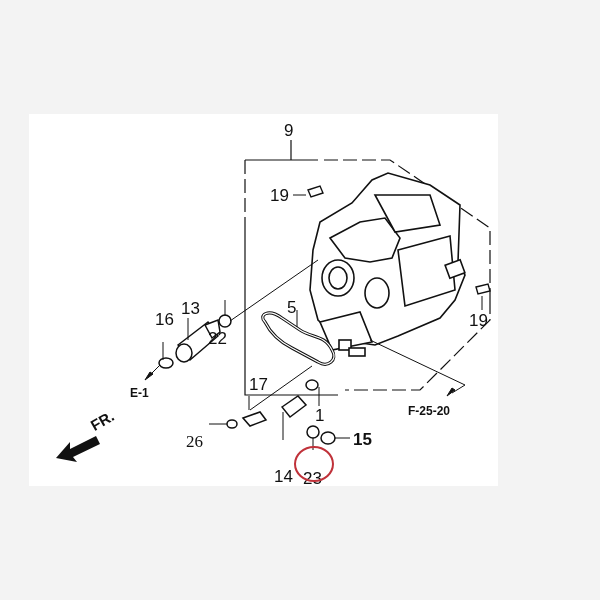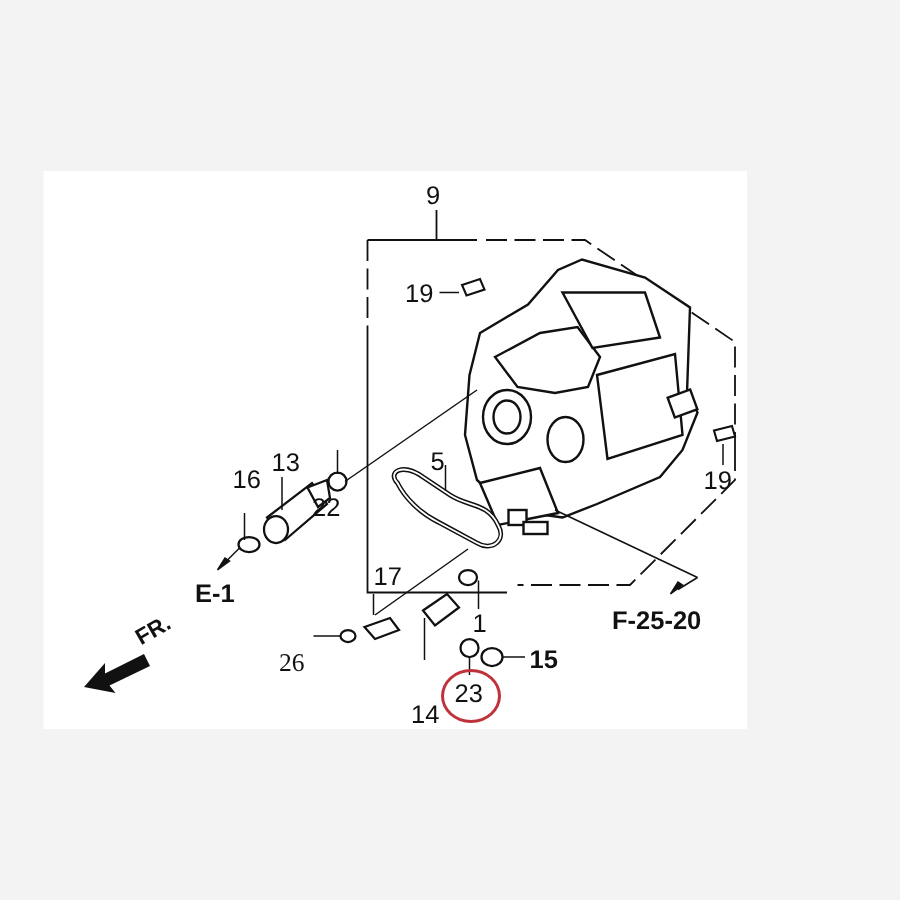--- a/index.html
+++ b/index.html
@@ -1,20 +1,20 @@
 <!DOCTYPE html>
 <html><head>
 <meta charset="utf-8">
 <style>
   html, body { margin: 0; padding: 0; }
   body { width: 600px; height: 600px; background: #f3f3f3; position: relative; overflow: hidden; font-family: "Liberation Sans", sans-serif; }
   .panel { position: absolute; left: 29px; top: 114px; width: 469px; height: 372px; background: #ffffff; }
   svg.diagram { position: absolute; left: 0; top: 0; width: 600px; height: 600px; }
   .lbl { position: absolute; font-family: "Liberation Sans", sans-serif; font-size: 17px; color: #111; line-height: 1; white-space: nowrap; }
-  .ref { position: absolute; font-family: "Liberation Sans", sans-serif; font-weight: bold; font-size: 17px; color: #111; line-height: 1; white-space: nowrap; }
+  .ref { position: absolute; font-family: "Liberation Sans", sans-serif; font-weight: bold; font-size: 12px; color: #111; line-height: 1; white-space: nowrap; }
   .hl { position: absolute; border: 2px solid #c0323a; border-radius: 50%; }
 </style>
 </head>
 <body>
 
 <div class="panel"></div>
 
 <svg class="diagram" viewBox="0 0 600 600">
 
   <g fill="none" stroke="#111" stroke-width="1.2">
@@ -96,19 +96,19 @@
 <span class="lbl" style="left:469px;top:312px;">19</span>
 <span class="lbl" style="left:208px;top:282px;margin-top:48px;">22</span>
 <span class="lbl" style="left:181px;top:300px;">13</span>
 <span class="lbl" style="left:287px;top:299px;">5</span>
 <span class="lbl" style="left:155px;top:311px;">16</span>
 <span class="lbl" style="left:249px;top:376px;">17</span>
 <span class="lbl" style="left:315px;top:407px;">1</span>
 <span class="lbl" style="left:186px;top:433px;font-family:Liberation Serif, serif;">26</span>
 <span class="lbl" style="left:274px;top:468px;">14</span>
 <span class="lbl" style="left:353px;top:431px;font-weight:bold;">15</span>
-<span class="lbl" style="left:303px;top:454px;">23</span>
+<span class="lbl" style="left:303px;top:470px;">23</span>
 <div class="hl" style="left:294px;top:446px;width:36px;height:32px;"></div>
 
 <span class="ref" style="left:130px;top:387px;">E-1</span>
 <span class="ref" style="left:408px;top:405px;text-align:right;">F-25-20</span>
 
 <span class="ref" style="left:88px;top:420px;font-size:15px;transform:rotate(-30deg);transform-origin:left top;">FR.</span>
 
 </body></html>

